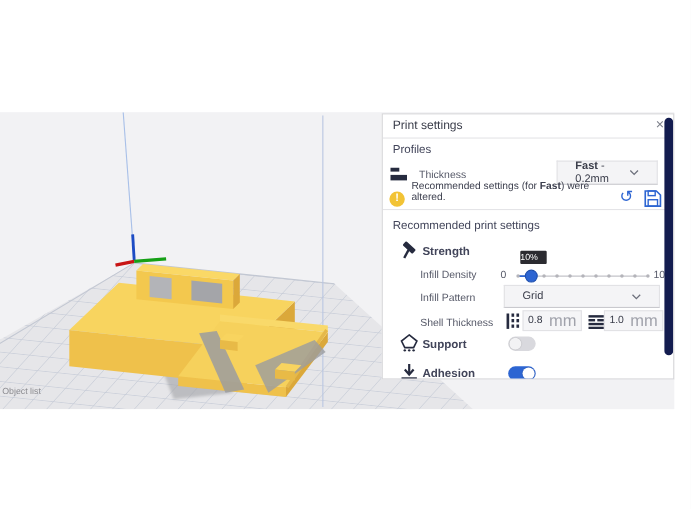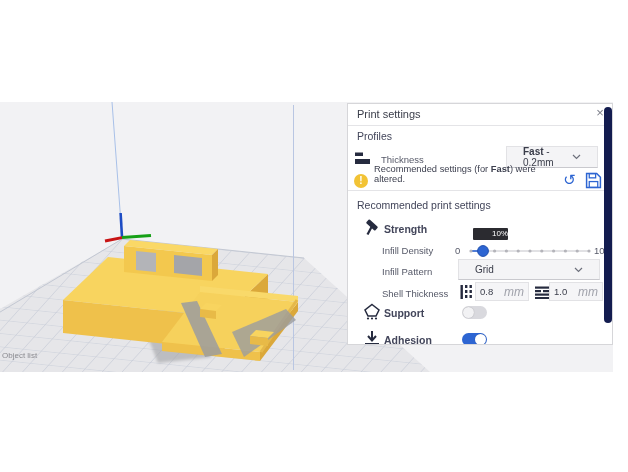--- a/index.html
+++ b/index.html
@@ -21,25 +21,25 @@
             font-size:10px;color:#3a3d4a;display:flex;align-items:center;padding:0 16px;}
   .dropdown .chev{margin-left:auto;}
   .chev svg{display:block;}
   .warnicon{position:absolute;left:6px;top:70px;width:14px;height:14px;border-radius:50%;background:#f2c335;
             color:#fff;font-size:10px;font-weight:bold;text-align:center;line-height:14px;}
   .warntext{position:absolute;left:26px;top:60px;font-size:9.3px;color:#3c3f4e;width:190px;}
   .iconbtn{position:absolute;width:17px;height:17px;color:#2d65d2;}
   .undo{left:213px;top:67px;font-size:15px;line-height:17px;text-align:center;}
   .showcustom{position:absolute;left:193px;top:88px;width:64px;height:22px;border:1px solid #2d65d2;border-radius:2px;
               background:#fff;color:#2d65d2;font-size:10px;font-weight:bold;display:flex;align-items:center;justify-content:center;}
-  .tooltip{position:absolute;left:125px;top:124px;width:35px;height:12px;background:#2b2b30;color:#fff;
-           font-size:8px;text-align:right;line-height:12px;border-radius:1px;}
+  .tooltip{position:absolute;left:125px;top:124px;width:24px;height:12px;background:#2b2b30;color:#fff;
+           font-size:8px;text-align:left;line-height:12px;border-radius:1px;}
   .inputbox{position:absolute;background:#f5f5f7;border:1px solid #e2e2e5;height:19px;font-size:9.5px;color:#3a3d4a;
             display:flex;align-items:center;padding:0 4px;}
-  .inputbox .unit{margin-left:auto;color:#a0a2ab;font-size:12px;font-style:italic;}
+  .inputbox .unit{margin-left:auto;color:#a0a2ab;font-size:15px;}
   .toggle{position:absolute;width:25px;height:13px;border-radius:7px;}
   .toggle .knob{position:absolute;top:1px;width:11px;height:11px;border-radius:50%;background:#ffffff;box-shadow:0 0 1px rgba(0,0,0,.3);}
   .toggle.off{background:#d9d9de;}
   .toggle.off .knob{left:1px;background:#f2f2f4;}
   .toggle.on{background:#2d65d2;}
   .toggle.on .knob{left:13px;}
   .scrollbar{position:absolute;left:256px;top:3px;width:8px;height:216px;background:#131c4f;border-radius:4px;}
   .icon{position:absolute;}
 </style>
 </head>

